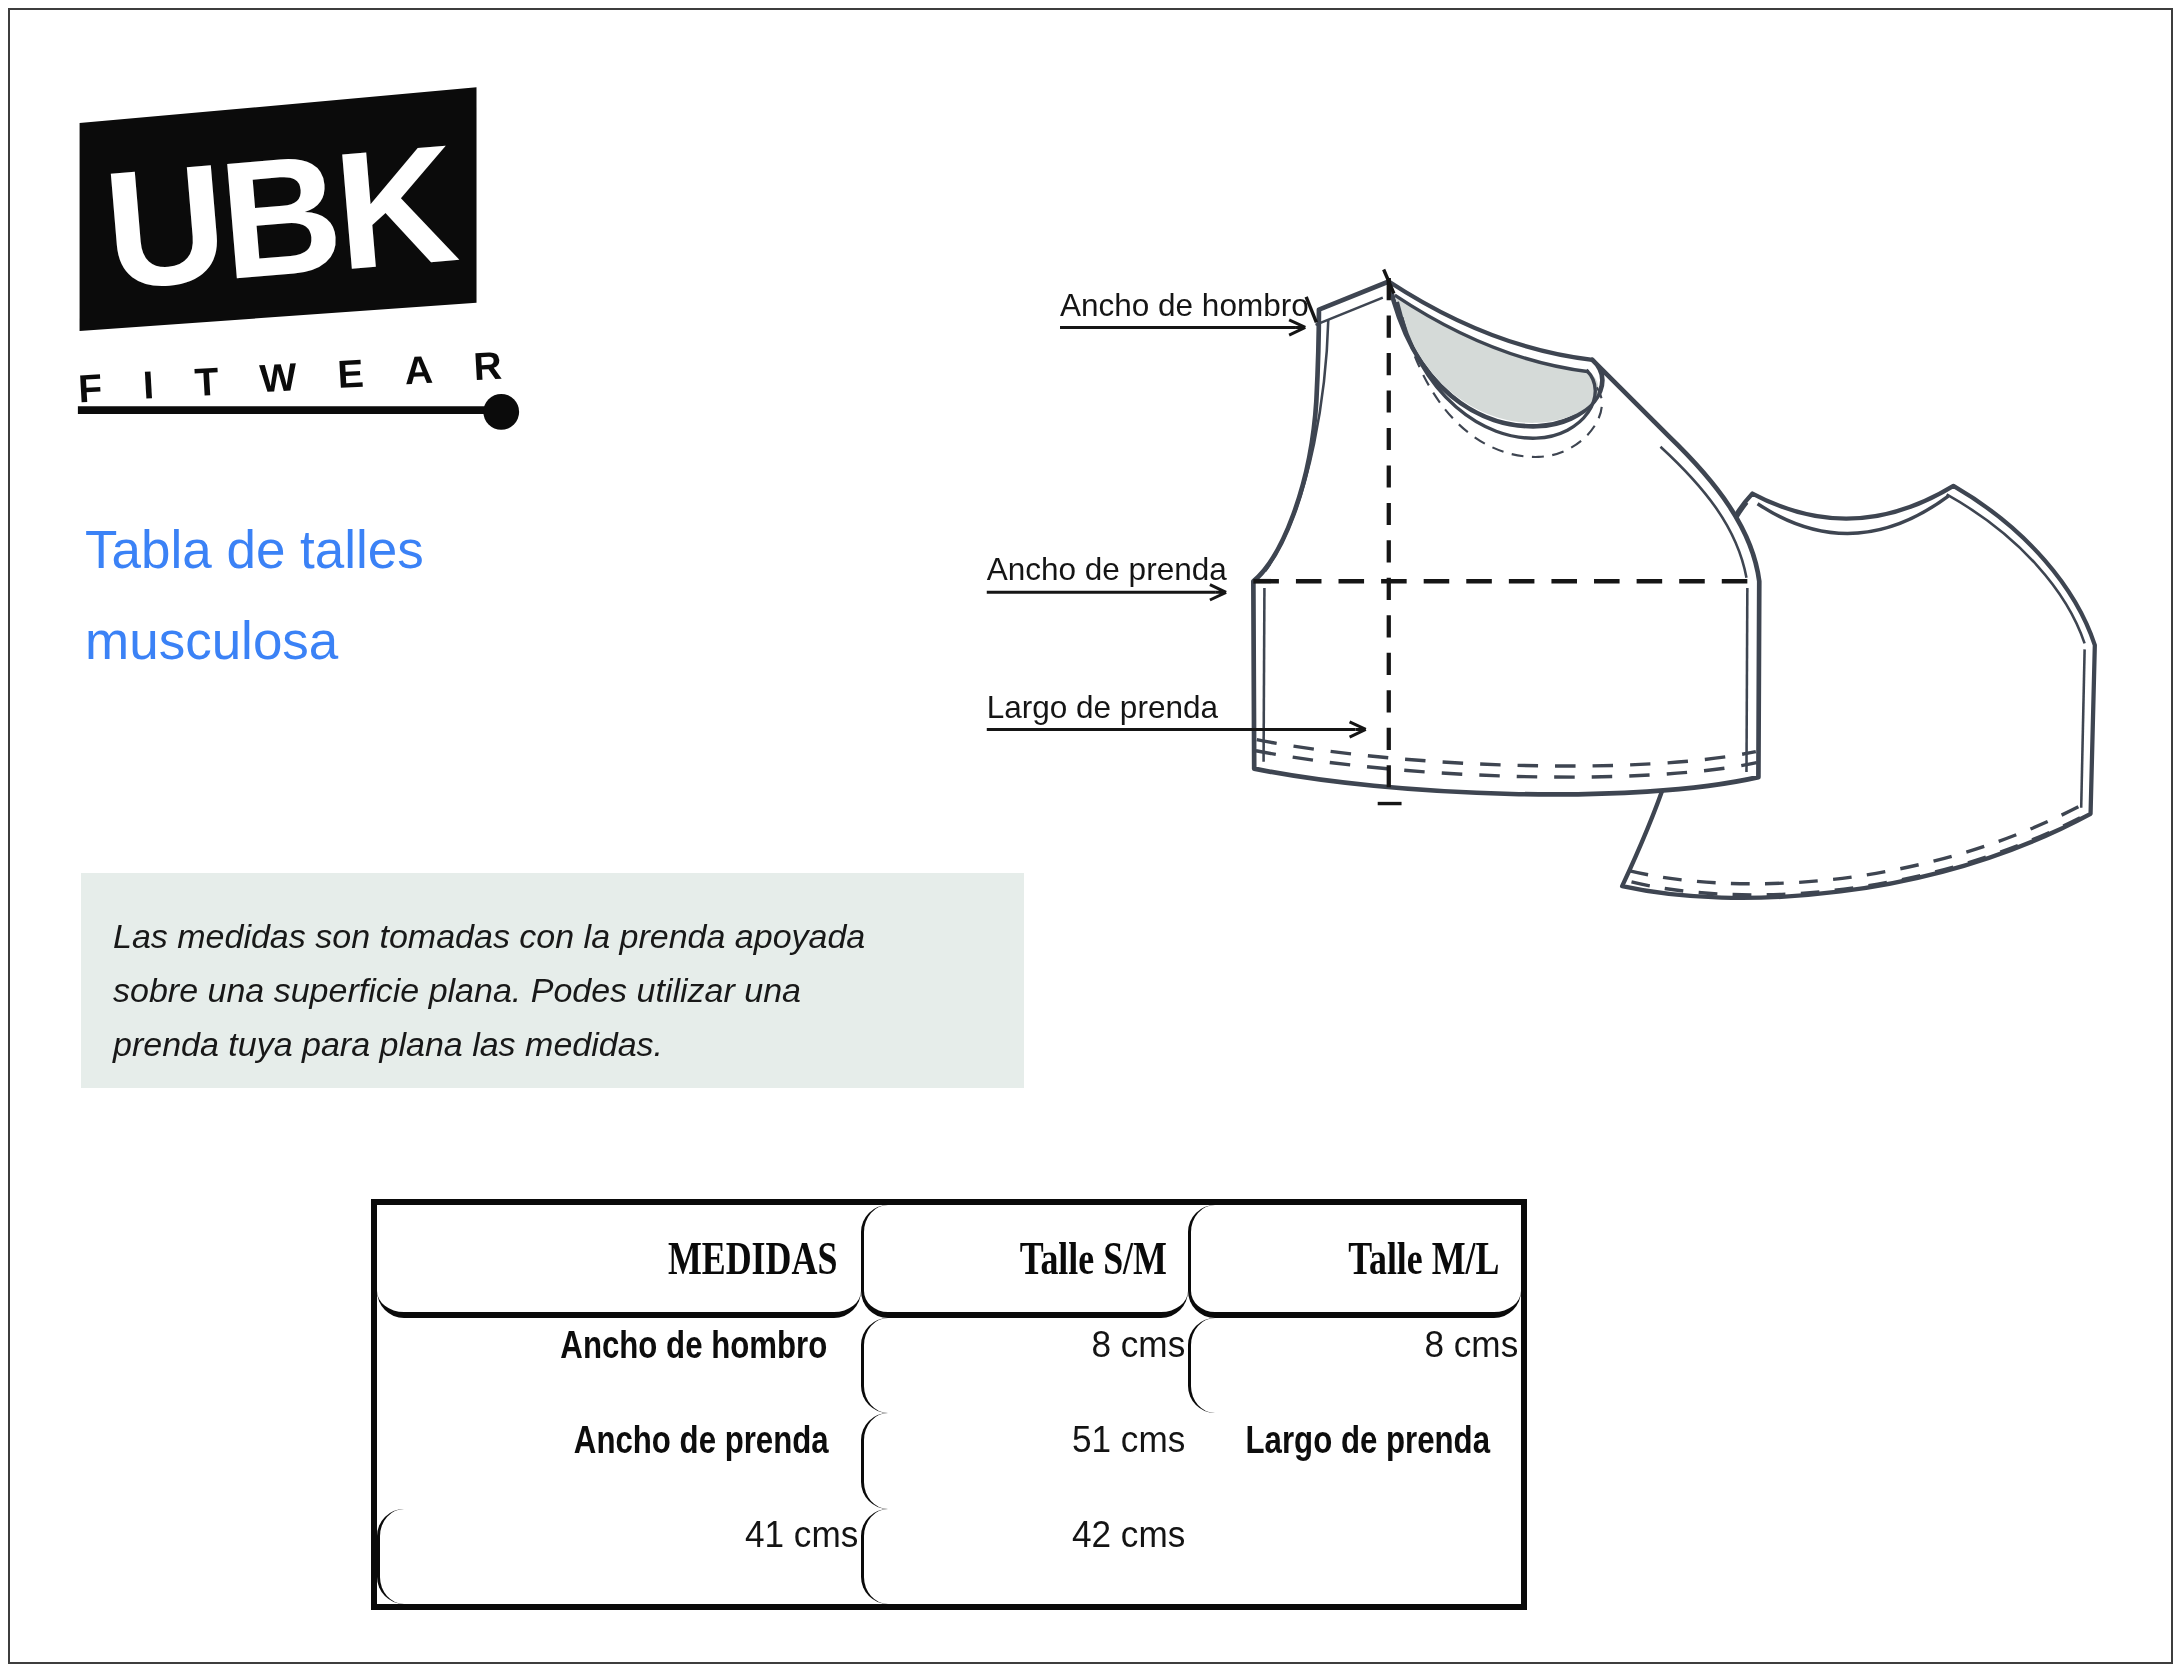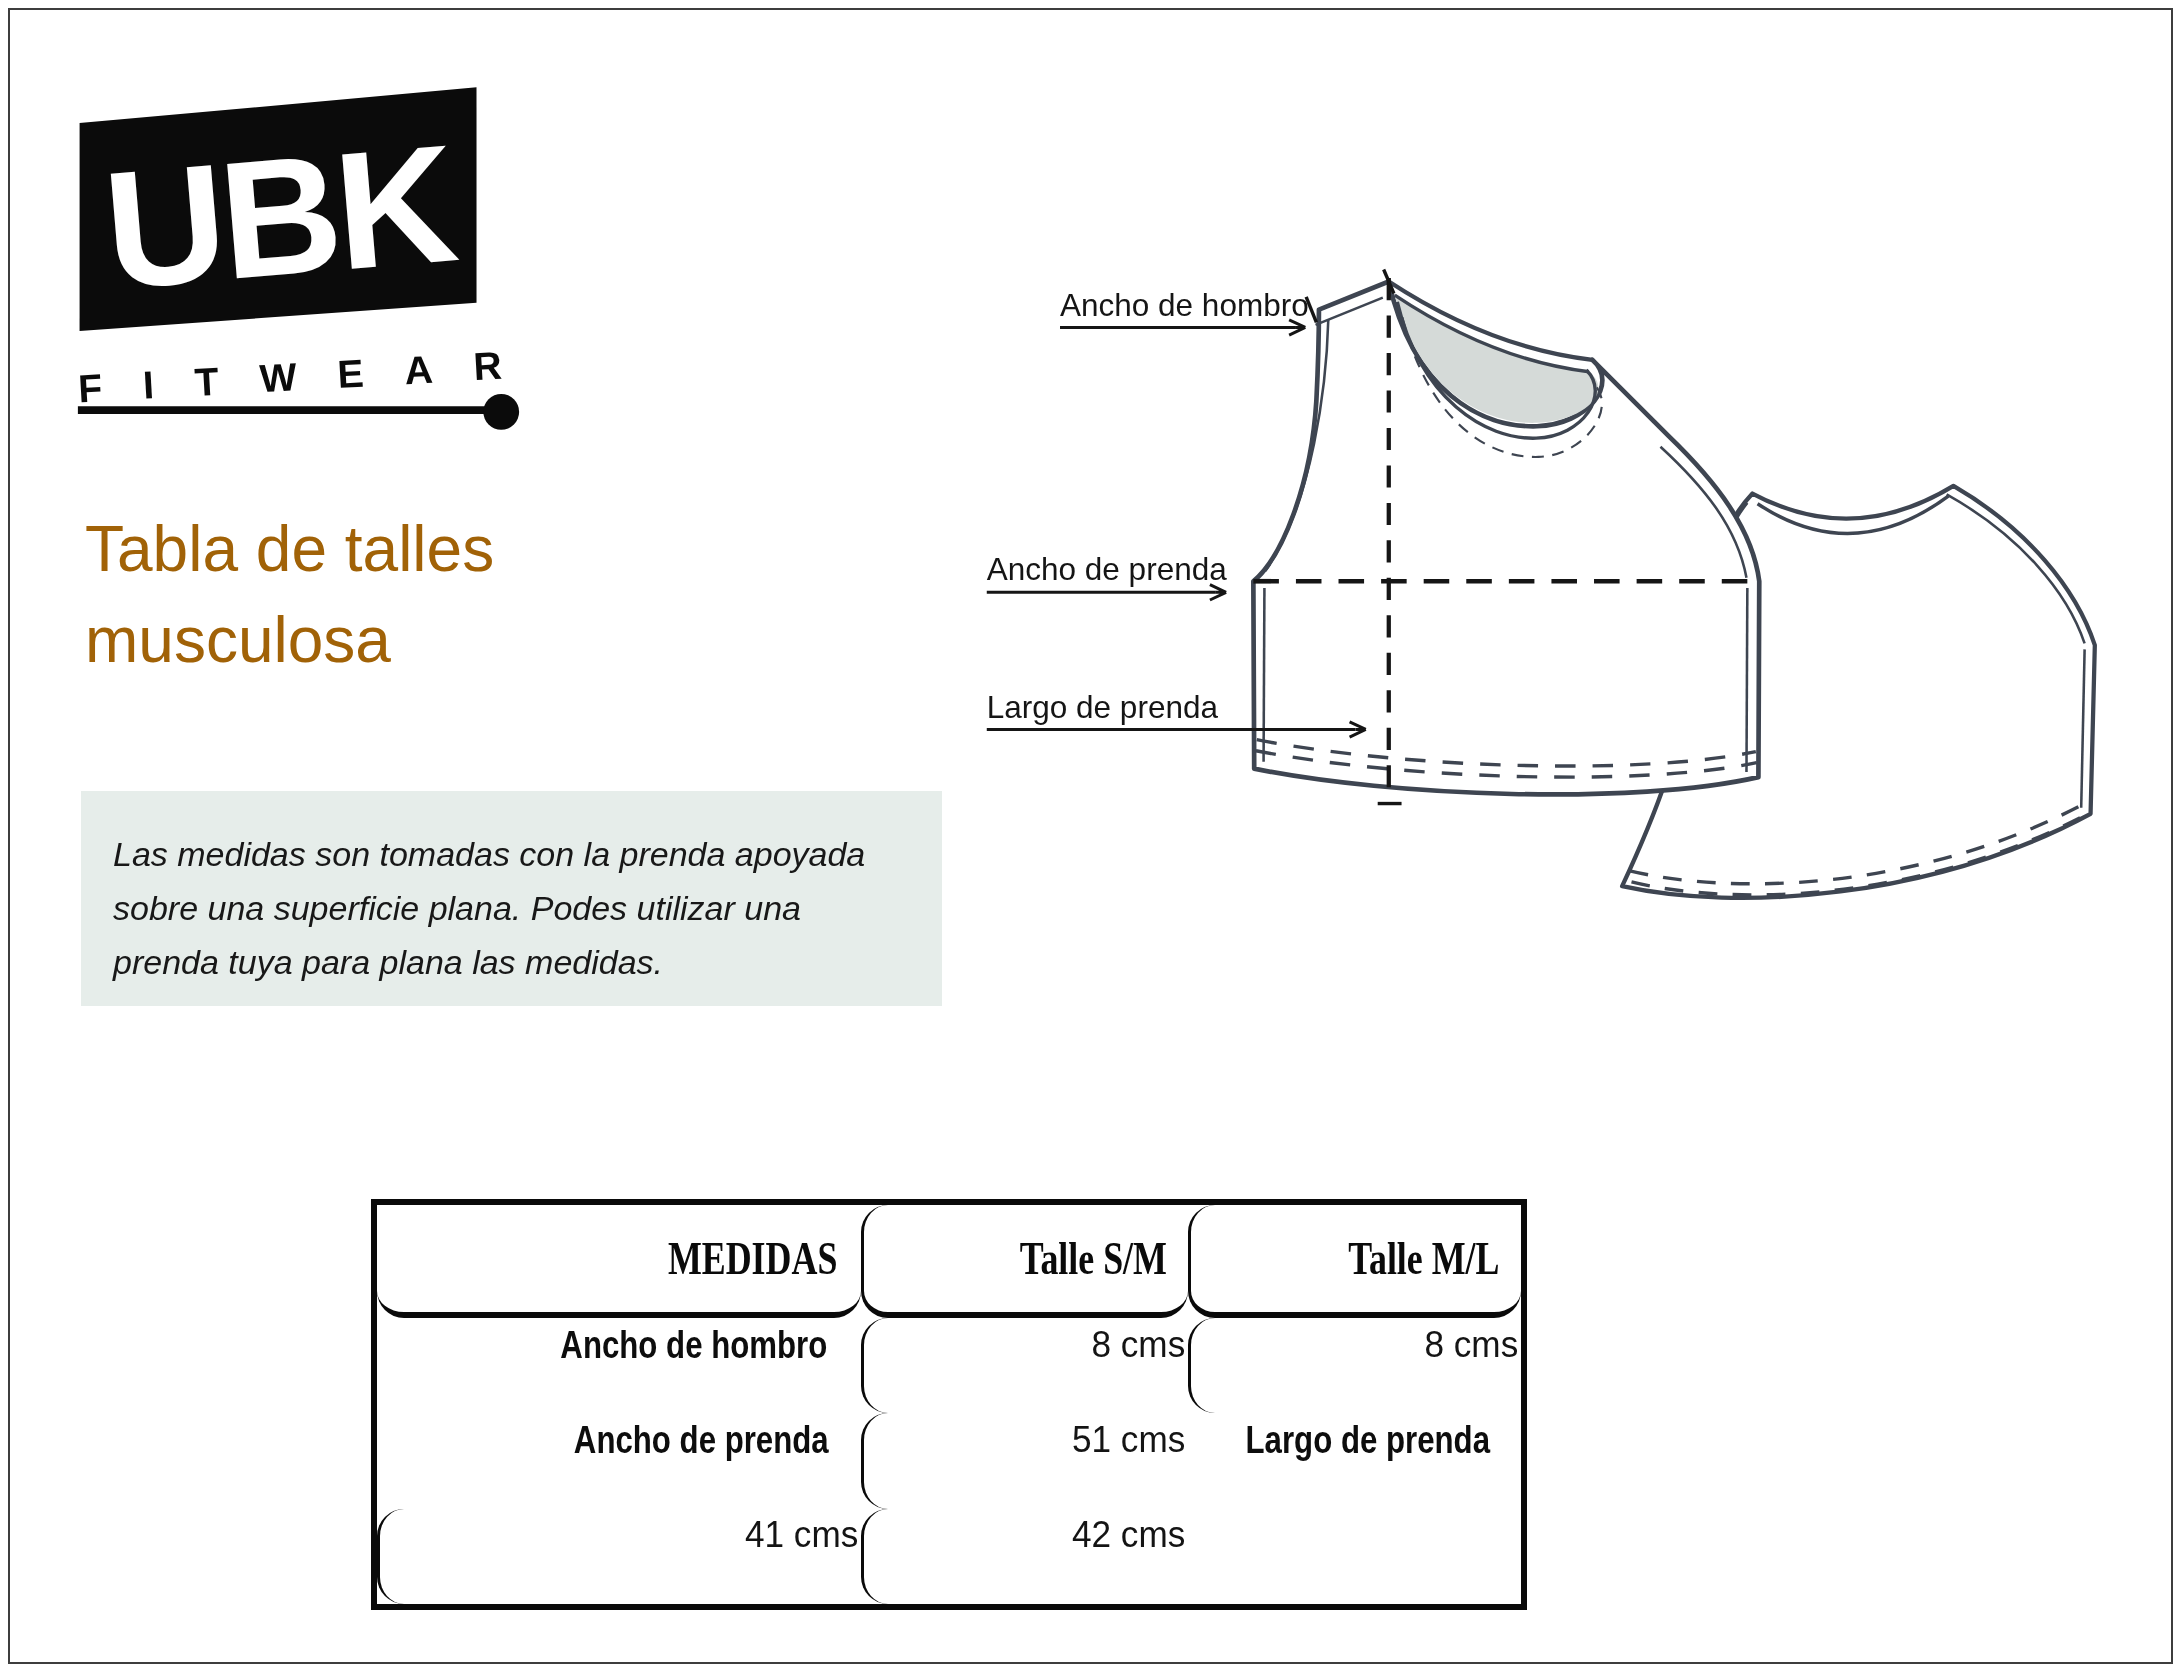--- a/index.html
+++ b/index.html
@@ -4,25 +4,25 @@
 <style>
   html,body{margin:0;padding:0;background:#ffffff;}
   #canvas{position:relative;width:2181px;height:1672px;background:#ffffff;overflow:hidden;
           font-family:"Liberation Sans",sans-serif;color:#1b1b1b;}
   .frame{position:absolute;inset:7.7px;border:2.6px solid #3e3e3e;pointer-events:none;}
 
   
   #logo{position:absolute;left:60px;top:77px;width:477px;height:358px;}
 
   
-  .page-title{position:absolute;left:85px;top:504px;font-size:64px;line-height:91px;
-              font-weight:400;color:#a16207;letter-spacing:0px;}
+  .page-title{position:absolute;left:85px;top:504px;font-size:53px;line-height:91px;
+              font-weight:400;color:#3b82f6;letter-spacing:0px;}
 
   
-  .note-box{position:absolute;left:81px;top:791px;width:861px;height:215px;background:#e6edea;}
+  .note-box{position:absolute;left:81px;top:873px;width:943px;height:215px;background:#e6edea;}
   .note-text{padding:36px 0 0 32px;font-style:italic;font-size:34px;line-height:54px;color:#181818;}
 
   
   #diagram{position:absolute;left:928px;top:128px;width:1252px;height:852px;}
   .diag-label{font-family:"Liberation Sans",sans-serif;font-size:37px;fill:#151515;}
 
   
   .size-table{position:absolute;left:371px;top:1199px;width:1156px;height:411px;
               border:6px solid #0a0a0a;box-sizing:border-box;display:grid;
               grid-template-columns:42.3% 28.6% 29.1%;

